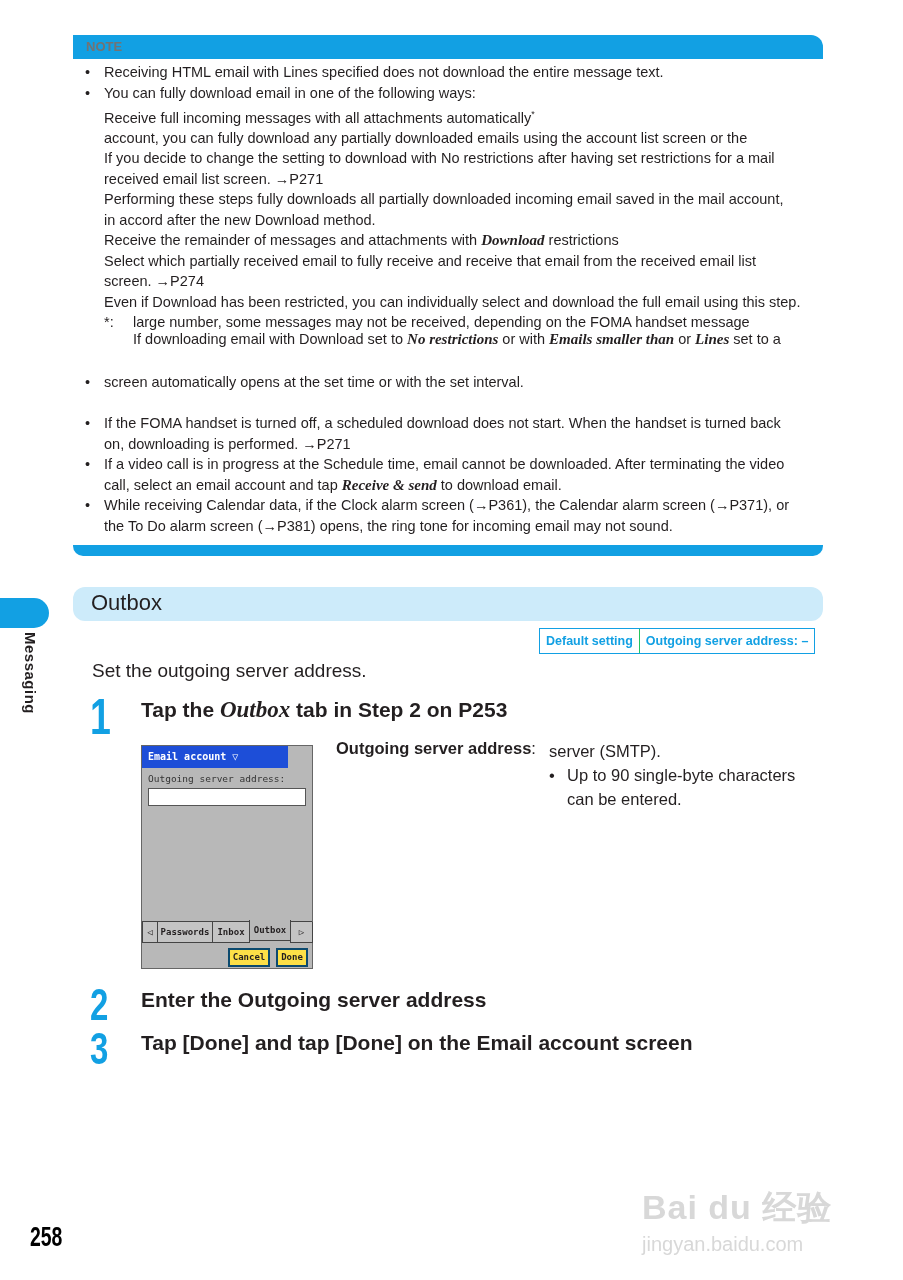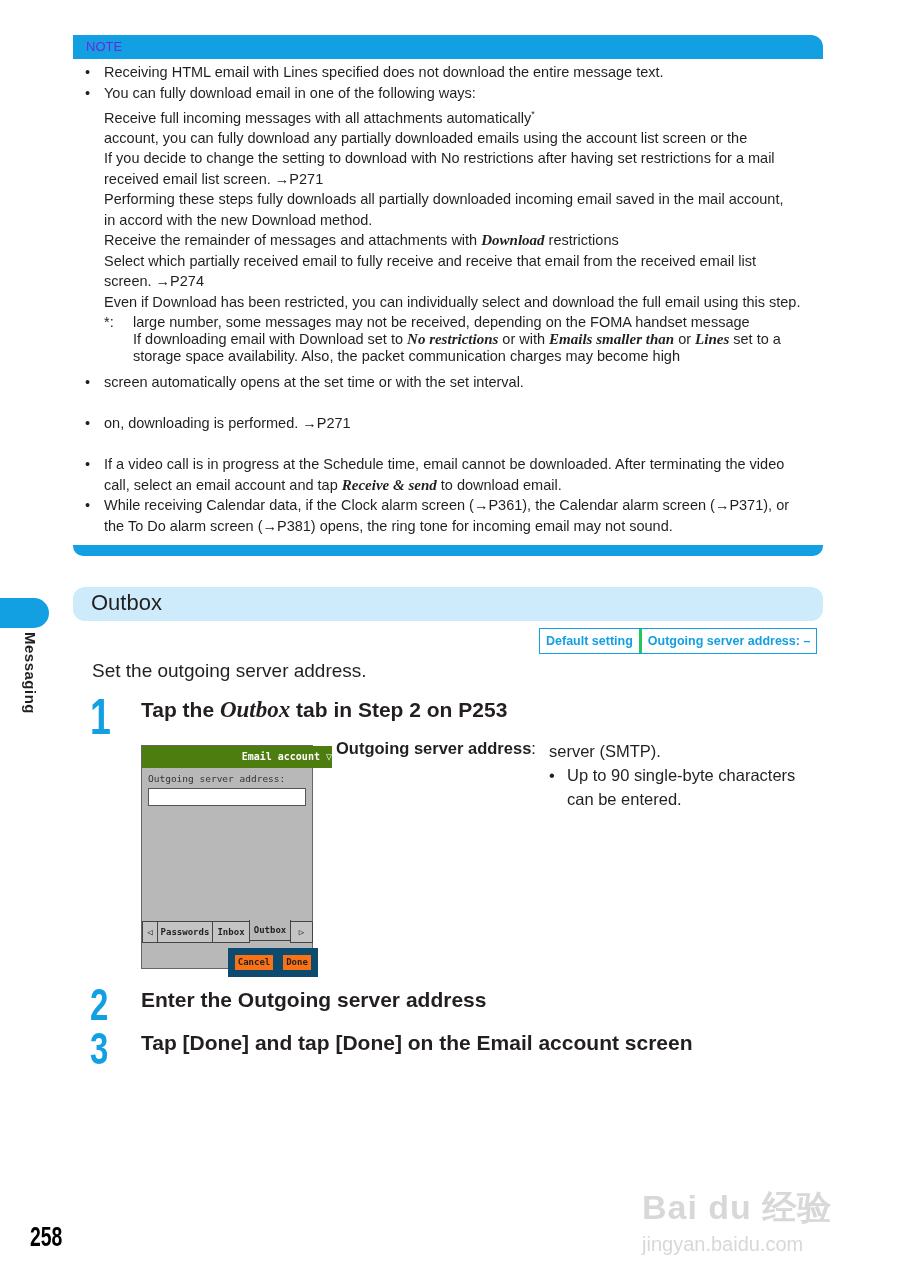--- a/index.html
+++ b/index.html
@@ -1,49 +1,49 @@
 <!DOCTYPE html>
 <html><head>
 <meta charset="utf-8">
 <style>
   html, body { margin:0; padding:0; background:#ffffff; }
   body { width:903px; height:1280px; position:relative; overflow:hidden;
          font-family:"Liberation Sans", sans-serif; color:#231f20; }
   .abs { position:absolute; }
   .note-head { left:73px; top:35px; width:750px; height:24px; background:#12a0e3;
                border-radius:0 12px 0 0; }
-  .note-title { left:86px; top:39px; font-size:13px; font-weight:normal; color:#6d28d9; }
+  .note-title { left:86px; top:39px; font-size:13px; font-weight:bold; color:#737373; }
   .note-foot { left:73px; top:545px; width:750px; height:11px; background:#12a0e3;
                border-radius:0 0 10px 10px; }
   .bul { position:absolute; left:85px; font-size:14.5px; line-height:20.5px; }
   .it { font-family:"Liberation Serif", serif; font-style:italic; font-weight:bold; font-size:15px; }
   .fn { font-size:14.5px; line-height:17px; }
   .side-tab { left:0; top:598px; width:49px; height:30px; background:#12a0e3;
               border-radius:0 16px 16px 0; }
   .side-label { left:22px; top:632px; writing-mode:vertical-rl; font-weight:bold;
                 font-size:15px; color:#231f20; letter-spacing:0.5px; }
   .sec-bar { left:73px; top:587px; width:750px; height:34px; background:#cdebfa; border-radius:12px; }
   .sec-title { left:91px; top:590px; font-size:22px; color:#231f20; }
   .defbox { left:539px; top:628px; height:24px; border:1px solid #12a0e3; display:flex;
             font-size:12.5px; font-weight:bold; color:#12a0e3; }
   .defbox span { padding:4px 6px; line-height:16px; }
-  .defbox .sep { border-left:3px solid #22c55e; }
+  .defbox .sep { border-left:1px solid #22c55e; }
   .stepnum { font-weight:bold; color:#12a0e3; font-size:44px; line-height:44px;
              transform:scaleX(0.75); transform-origin:left; }
   .step { font-weight:bold; font-size:21px; }
   .phone { left:141px; top:745px; width:170px; height:222px; background:#b8b8b8;
            border:1px solid #666; font-family:"DejaVu Sans Mono", monospace; }
-  .ph-title { position:absolute; left:0; top:0; width:190px; height:22px; background:#4d7c0f;
-              color:#fff; font-size:10px; font-weight:bold; line-height:22px; text-indent:6px;text-align:right; }
+  .ph-title { position:absolute; left:0; top:0; width:146px; height:22px; background:#1d4ed8;
+              color:#fff; font-size:10px; font-weight:bold; line-height:22px; text-indent:6px; }
   .ph-label { position:absolute; left:6px; top:27px; font-size:9.5px; color:#333; }
   .ph-input { position:absolute; left:6px; top:42px; width:156px; height:16px; background:#fff; border:1px solid #555; }
   .ph-tabs { position:absolute; left:0; top:175px; width:170px; height:22px; border-top:1px solid #444; }
   .ph-tab { position:absolute; top:0; height:20px; border:1px solid #444; border-top:none;
             font-size:9px; font-weight:bold; line-height:20px; text-align:center; background:#c4c4c4; }
-  .ph-btn { position:absolute; top:202px; height:15px; border:7px solid #0c4a6e; background:#f97316;
+  .ph-btn { position:absolute; top:202px; height:15px; border:2px solid #0c4a6e; background:#fde047;
             font-size:9px; font-weight:bold; line-height:15px; text-align:center; }
   .desc-label { left:336px; top:739px; font-weight:bold; font-size:16.5px; }
   .desc { left:549px; top:739px; width:280px; font-size:16.5px; line-height:24px; }
   .page-num { left:30px; top:1222px; font-size:27px; font-weight:bold; transform:scaleX(0.72);
               transform-origin:left; color:#000; }
   .wm { left:642px; top:1150px; color:#d8d8d8;margin-top:35px; }
 </style>
 </head>
 <body>
 
@@ -56,46 +56,46 @@
 </div>
 <div class="bul" style="top:83px">
   <span style="position:absolute;left:0">•</span>
   <div style="position:absolute;left:19px;width:720px;white-space:nowrap">
     <div>You can fully download email in one of the following ways:</div>
     <div><span>Receive full incoming messages with all attachments automatically</span><sup style="font-size:9px">*</sup></div>
     <div>account, you can fully download any partially downloaded emails using the account list screen or the</div>
     <div>If you decide to change the setting to download with No restrictions after having set restrictions for a mail</div>
     <div>received email list screen. →P271</div>
     <div>Performing these steps fully downloads all partially downloaded incoming email saved in the mail account,</div>
-    <div>in accord with the new Download method.</div>
+    <div>in accord after the new Download method.</div>
     <div><span>Receive the remainder of messages and attachments with </span><span class="it">Download</span><span> restrictions</span></div>
     <div>Select which partially received email to fully receive and receive that email from the received email list</div>
     <div>screen. →P274</div>
     <div>Even if Download has been restricted, you can individually select and download the full email using this step.</div>
   </div>
 </div>
 
 <div class="abs fn" style="left:104px;top:314px;width:720px;white-space:nowrap">
   <span style="position:absolute;left:0">*:</span>
   <div style="position:absolute;left:29px">
     <div>large number, some messages may not be received, depending on the FOMA handset message</div>
     <div><span>If downloading email with Download set to </span><span class="it">No restrictions</span><span> or with </span><span class="it">Emails smaller than</span><span> or </span><span class="it">Lines</span><span> set to a</span></div>
-    <div>storage space availability. Also, the packet communication charges may become high</div>
   </div>
 </div>
 
 <div class="bul" style="top:372px">
   <span style="position:absolute;left:0">•</span>
   <div style="position:absolute;left:19px;white-space:nowrap">
     <div>screen automatically opens at the set time or with the set interval.</div>
   </div>
 </div>
 <div class="bul" style="top:413px">
   <span style="position:absolute;left:0">•</span>
   <div style="position:absolute;left:19px;white-space:nowrap">
+    <div>If the FOMA handset is turned off, a scheduled download does not start. When the handset is turned back</div>
     <div>on, downloading is performed. →P271</div>
   </div>
 </div>
 <div class="bul" style="top:454px">
   <span style="position:absolute;left:0">•</span>
   <div style="position:absolute;left:19px;white-space:nowrap">
     <div>If a video call is in progress at the Schedule time, email cannot be downloaded. After terminating the video</div>
     <div><span>call, select an email account and tap </span><span class="it">Receive &amp; send</span><span> to download email.</span></div>
   </div>
 </div>

